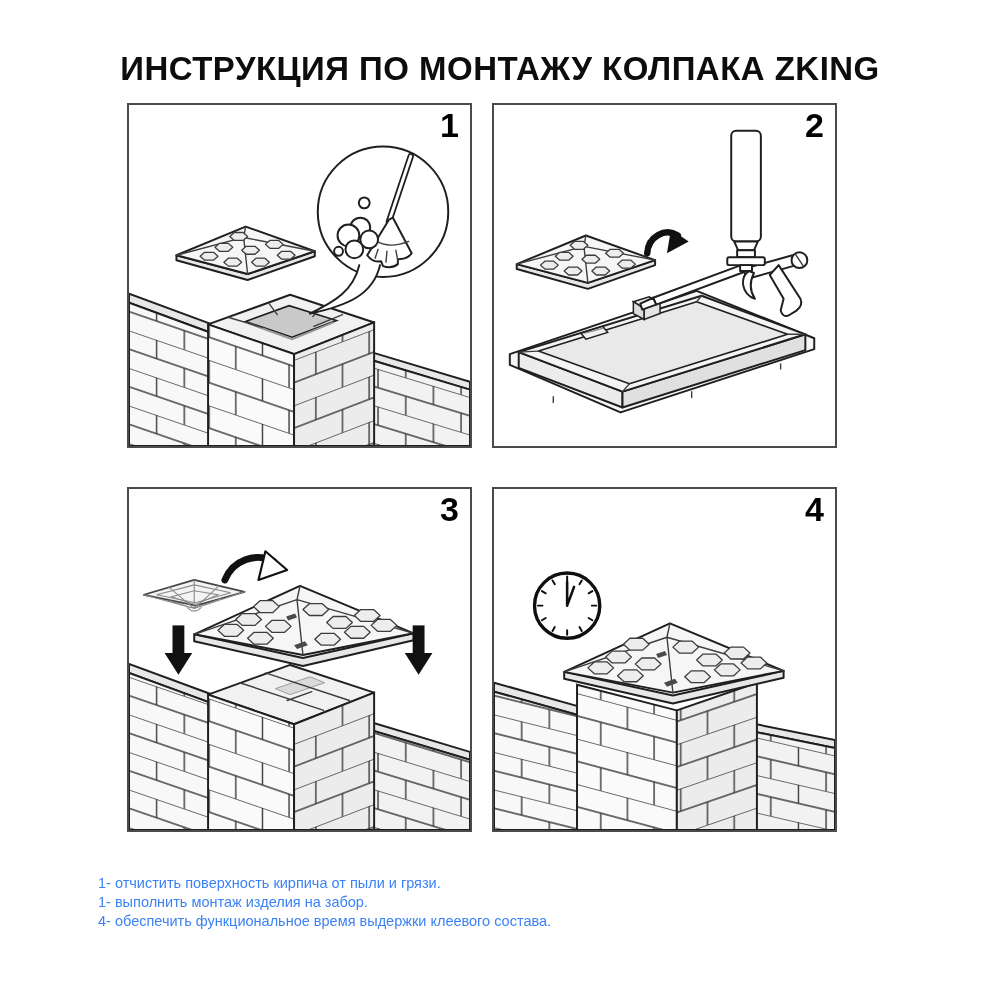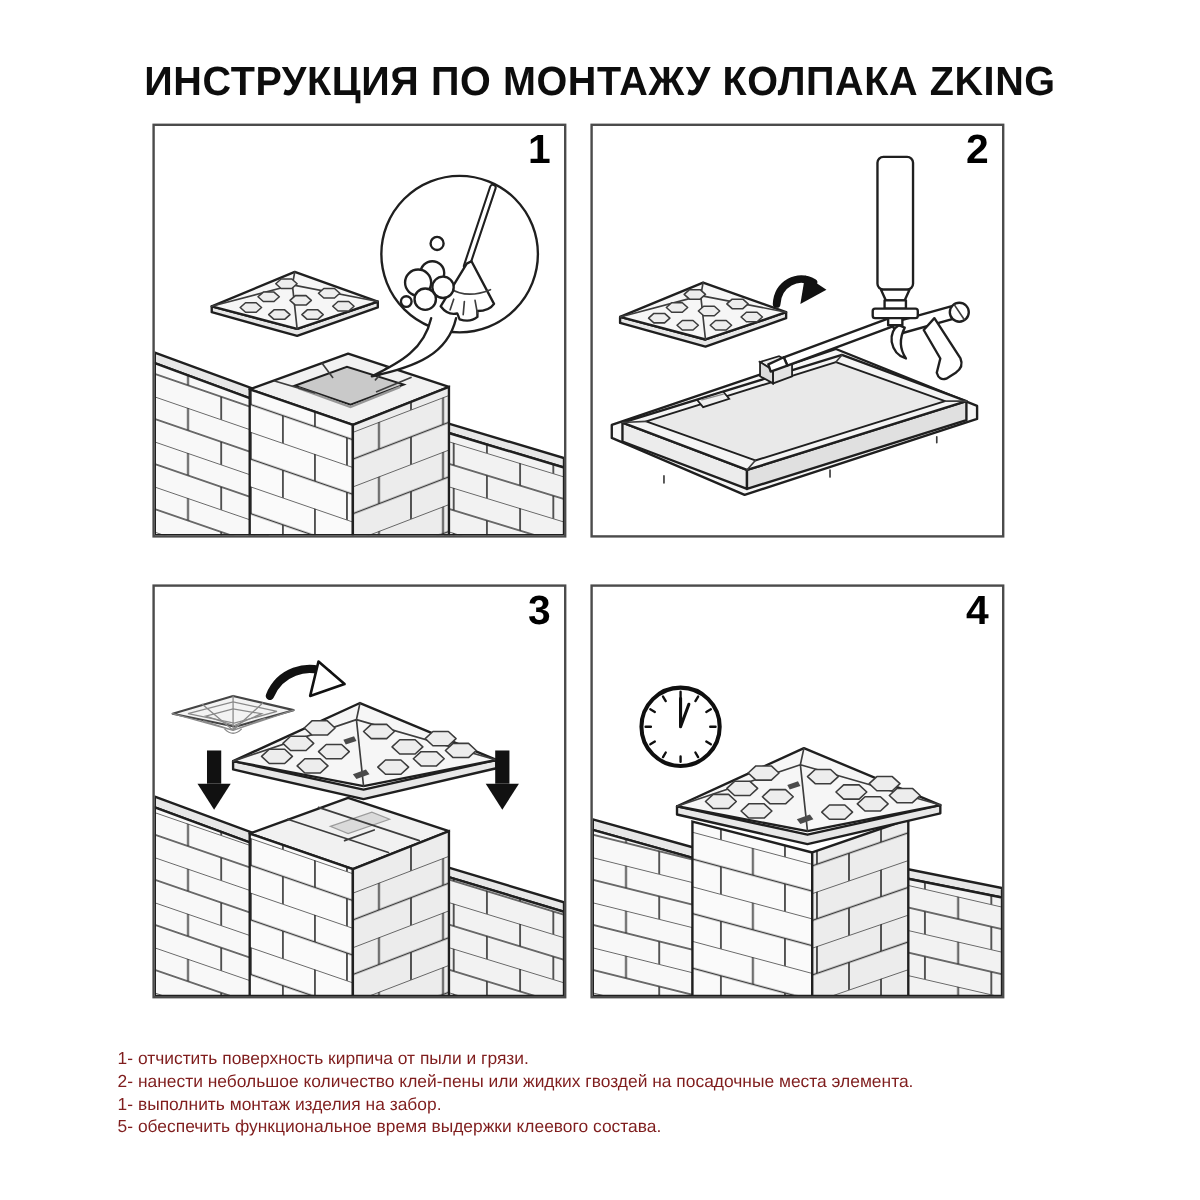--- a/index.html
+++ b/index.html
@@ -18,21 +18,21 @@
   }
   #pan1{left:127px;top:103px}
   #pan2{left:492px;top:103px}
   #pan3{left:127px;top:487px}
   #pan4{left:492px;top:487px}
   .panel svg{position:absolute;left:0;top:0;width:341px;height:341px;}
   .num{
     position:absolute;top:0px;right:11px;font-size:34px;font-weight:800;
     color:#000;line-height:40px;
   }
-  .instr{position:absolute;left:98px;top:874px;font-size:14.5px;line-height:18.8px;color:#7f1d1d;}
+  .instr{position:absolute;left:98px;top:874px;font-size:14.5px;line-height:18.8px;color:#3b82f6;}
   
   .o{fill:none;stroke:#1f1f1f;stroke-width:2;stroke-linejoin:round;stroke-linecap:round}
   .fw{fill:#ffffff;stroke:#1f1f1f;stroke-width:2;stroke-linejoin:round}
   .f1{fill:#f6f6f6;stroke:#1f1f1f;stroke-width:2;stroke-linejoin:round}
   .f2{fill:#ececec;stroke:#1f1f1f;stroke-width:2;stroke-linejoin:round}
   .f3{fill:#e0e0e0;stroke:#1f1f1f;stroke-width:2;stroke-linejoin:round}
   .band{fill:#e7e7e7;stroke:#1f1f1f;stroke-width:2;stroke-linejoin:round}
   .blk{fill:#111;stroke:none}
   .thin{fill:none;stroke:#3d3d3d;stroke-width:1.4;stroke-linecap:round}
   .vthin{fill:none;stroke:#8a8a8a;stroke-width:1.1;stroke-linecap:round}
@@ -287,16 +287,15 @@
       <circle cx="74" cy="118" r="33" fill="#fff" stroke="#0f0f0f" stroke-width="3.4"></circle>
       <path d="M74,93 L74,88.5 M86.5,96.3 L88.8,92.5 M95.7,105.5 L99.5,103.3 M99,118 L103.5,118 M95.7,130.5 L99.5,132.8 M86.5,139.7 L88.8,143.6 M74,143 L74,147.5 M61.5,139.7 L59.2,143.6 M52.3,130.5 L48.5,132.8 M49,118 L44.5,118 M52.3,105.5 L48.5,103.3 M61.5,96.3 L59.2,92.5" stroke="#0f0f0f" stroke-width="2" fill="none" stroke-linecap="round"></path>
       <path d="M74,118 L74,94 M74,118 L81,99" stroke="#0f0f0f" stroke-width="2.6" fill="none" stroke-linecap="round"></path>
     </g>
   </svg>
   <div class="num">4</div>
 </figure>
 
 <div class="instr">
   <div>1- отчистить поверхность кирпича от пыли и грязи.</div>
-  <div>2- нанести небольшое количество клей-пены или жидких гвоздей на посадочные места элемента.</div>
   <div>1- выполнить монтаж изделия на забор.</div>
-  <div>5- обеспечить функциональное время выдержки клеевого состава.</div>
+  <div>4- обеспечить функциональное время выдержки клеевого состава.</div>
 </div>
 
 </body></html>

